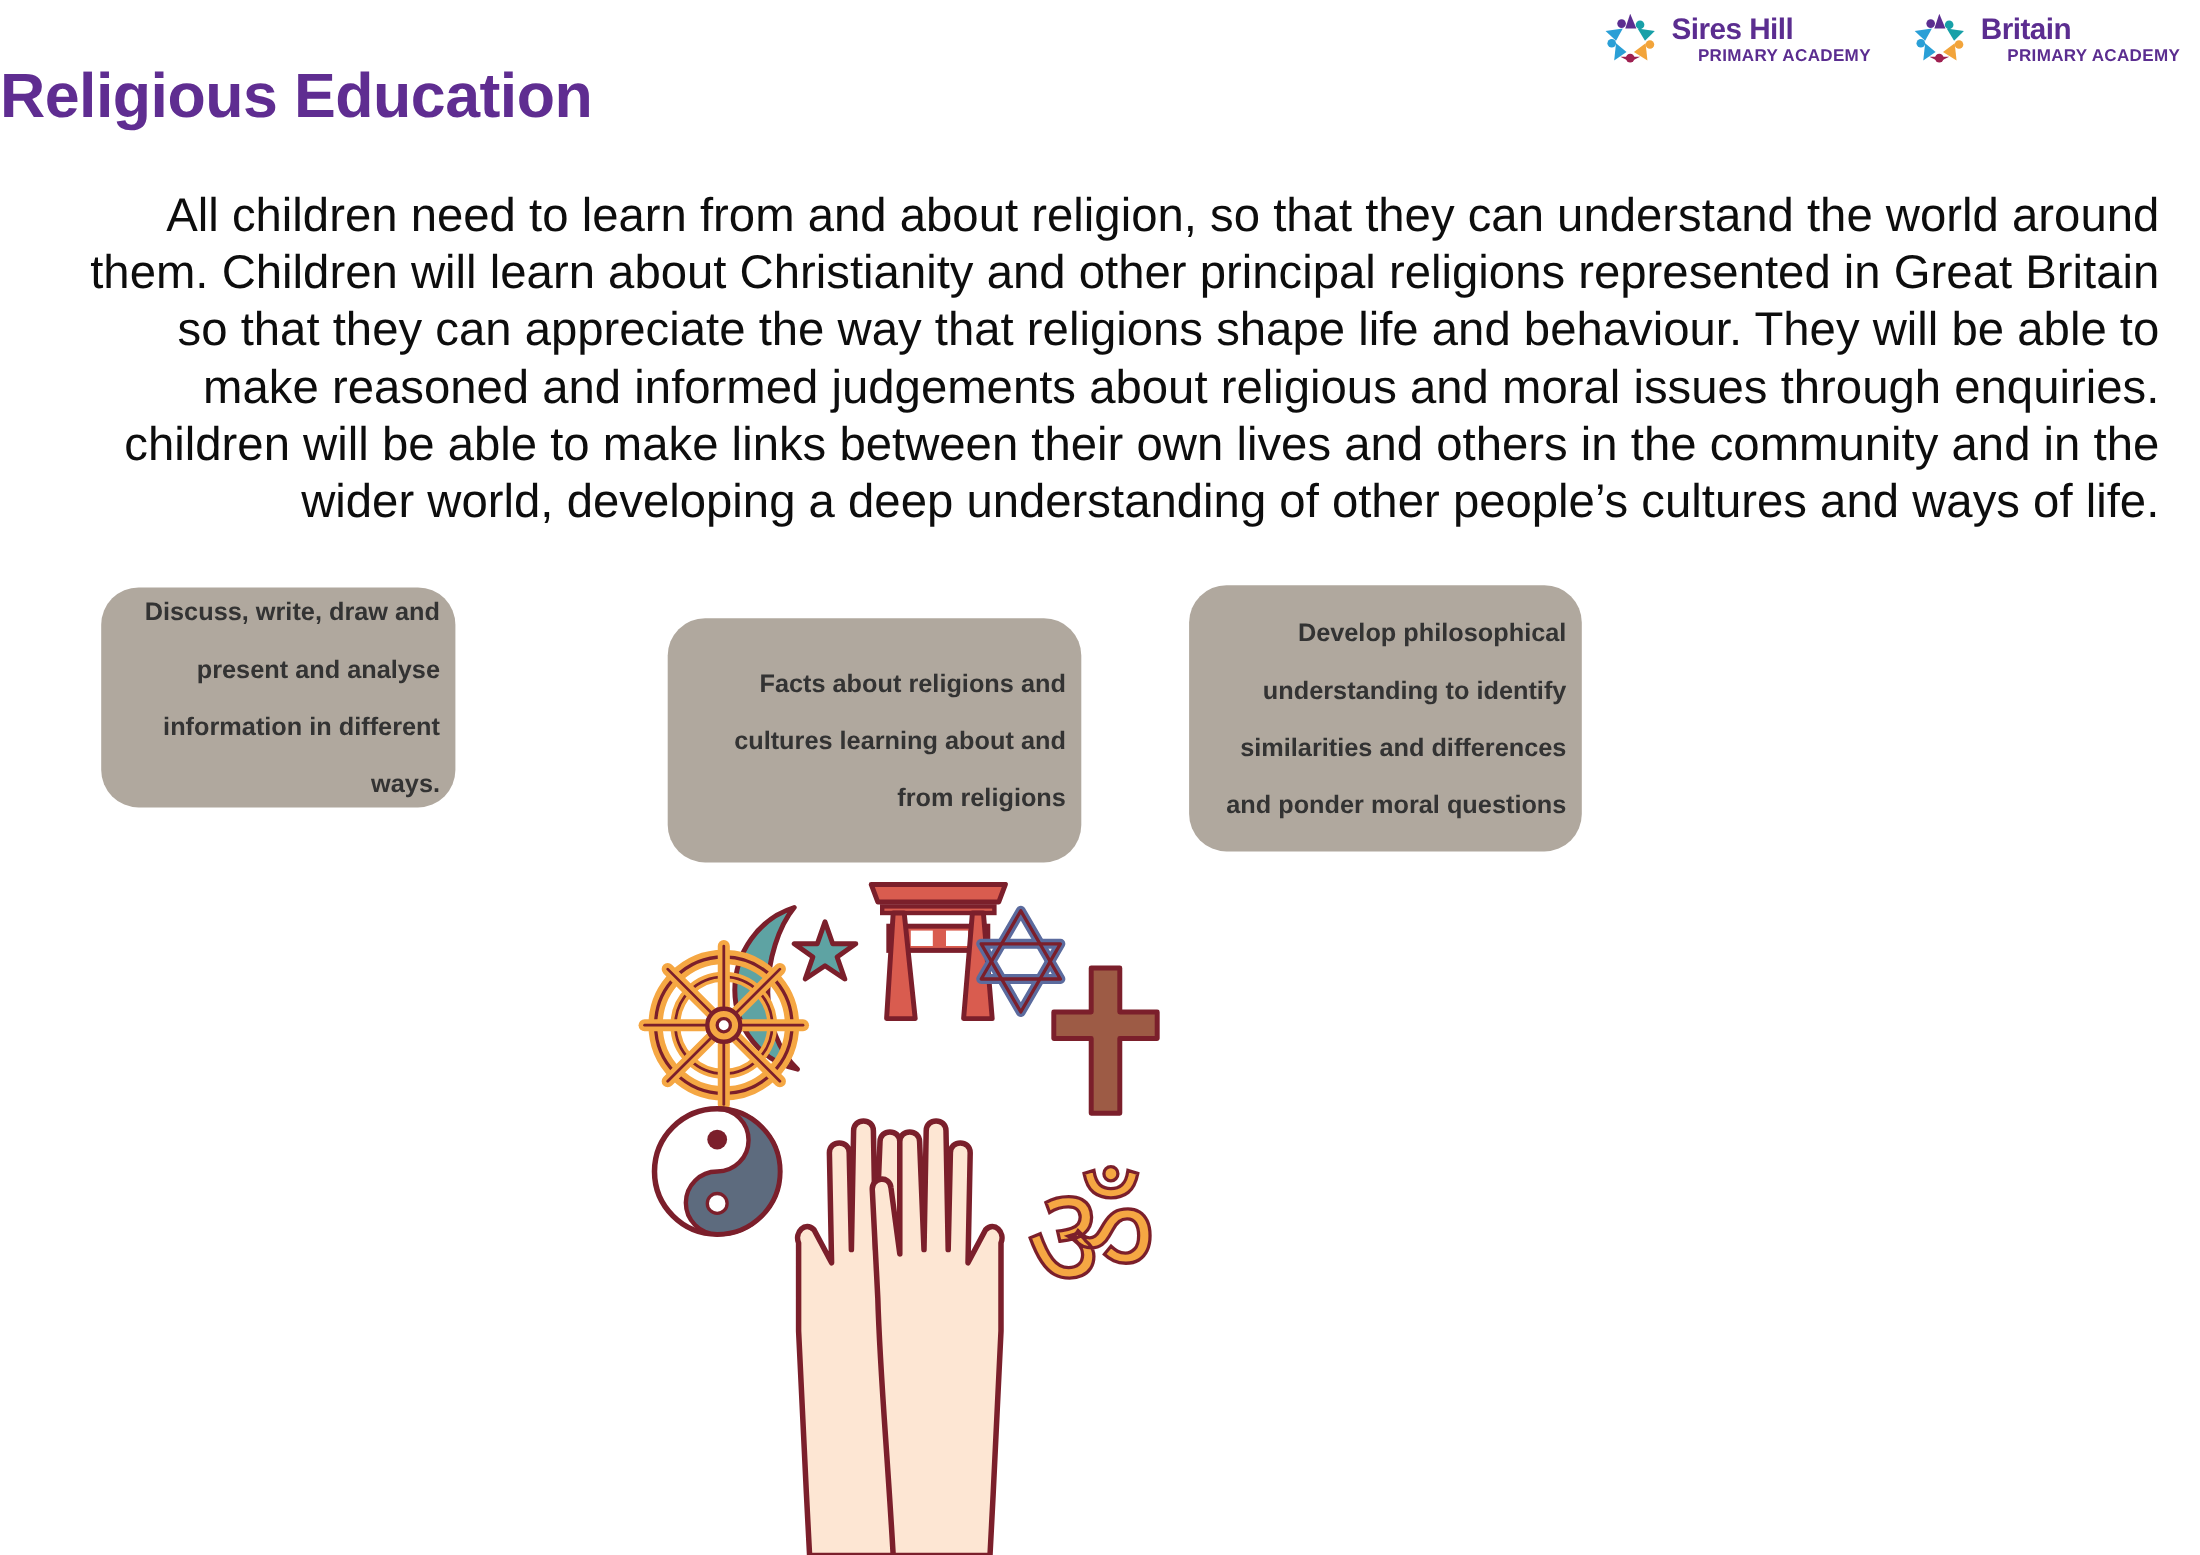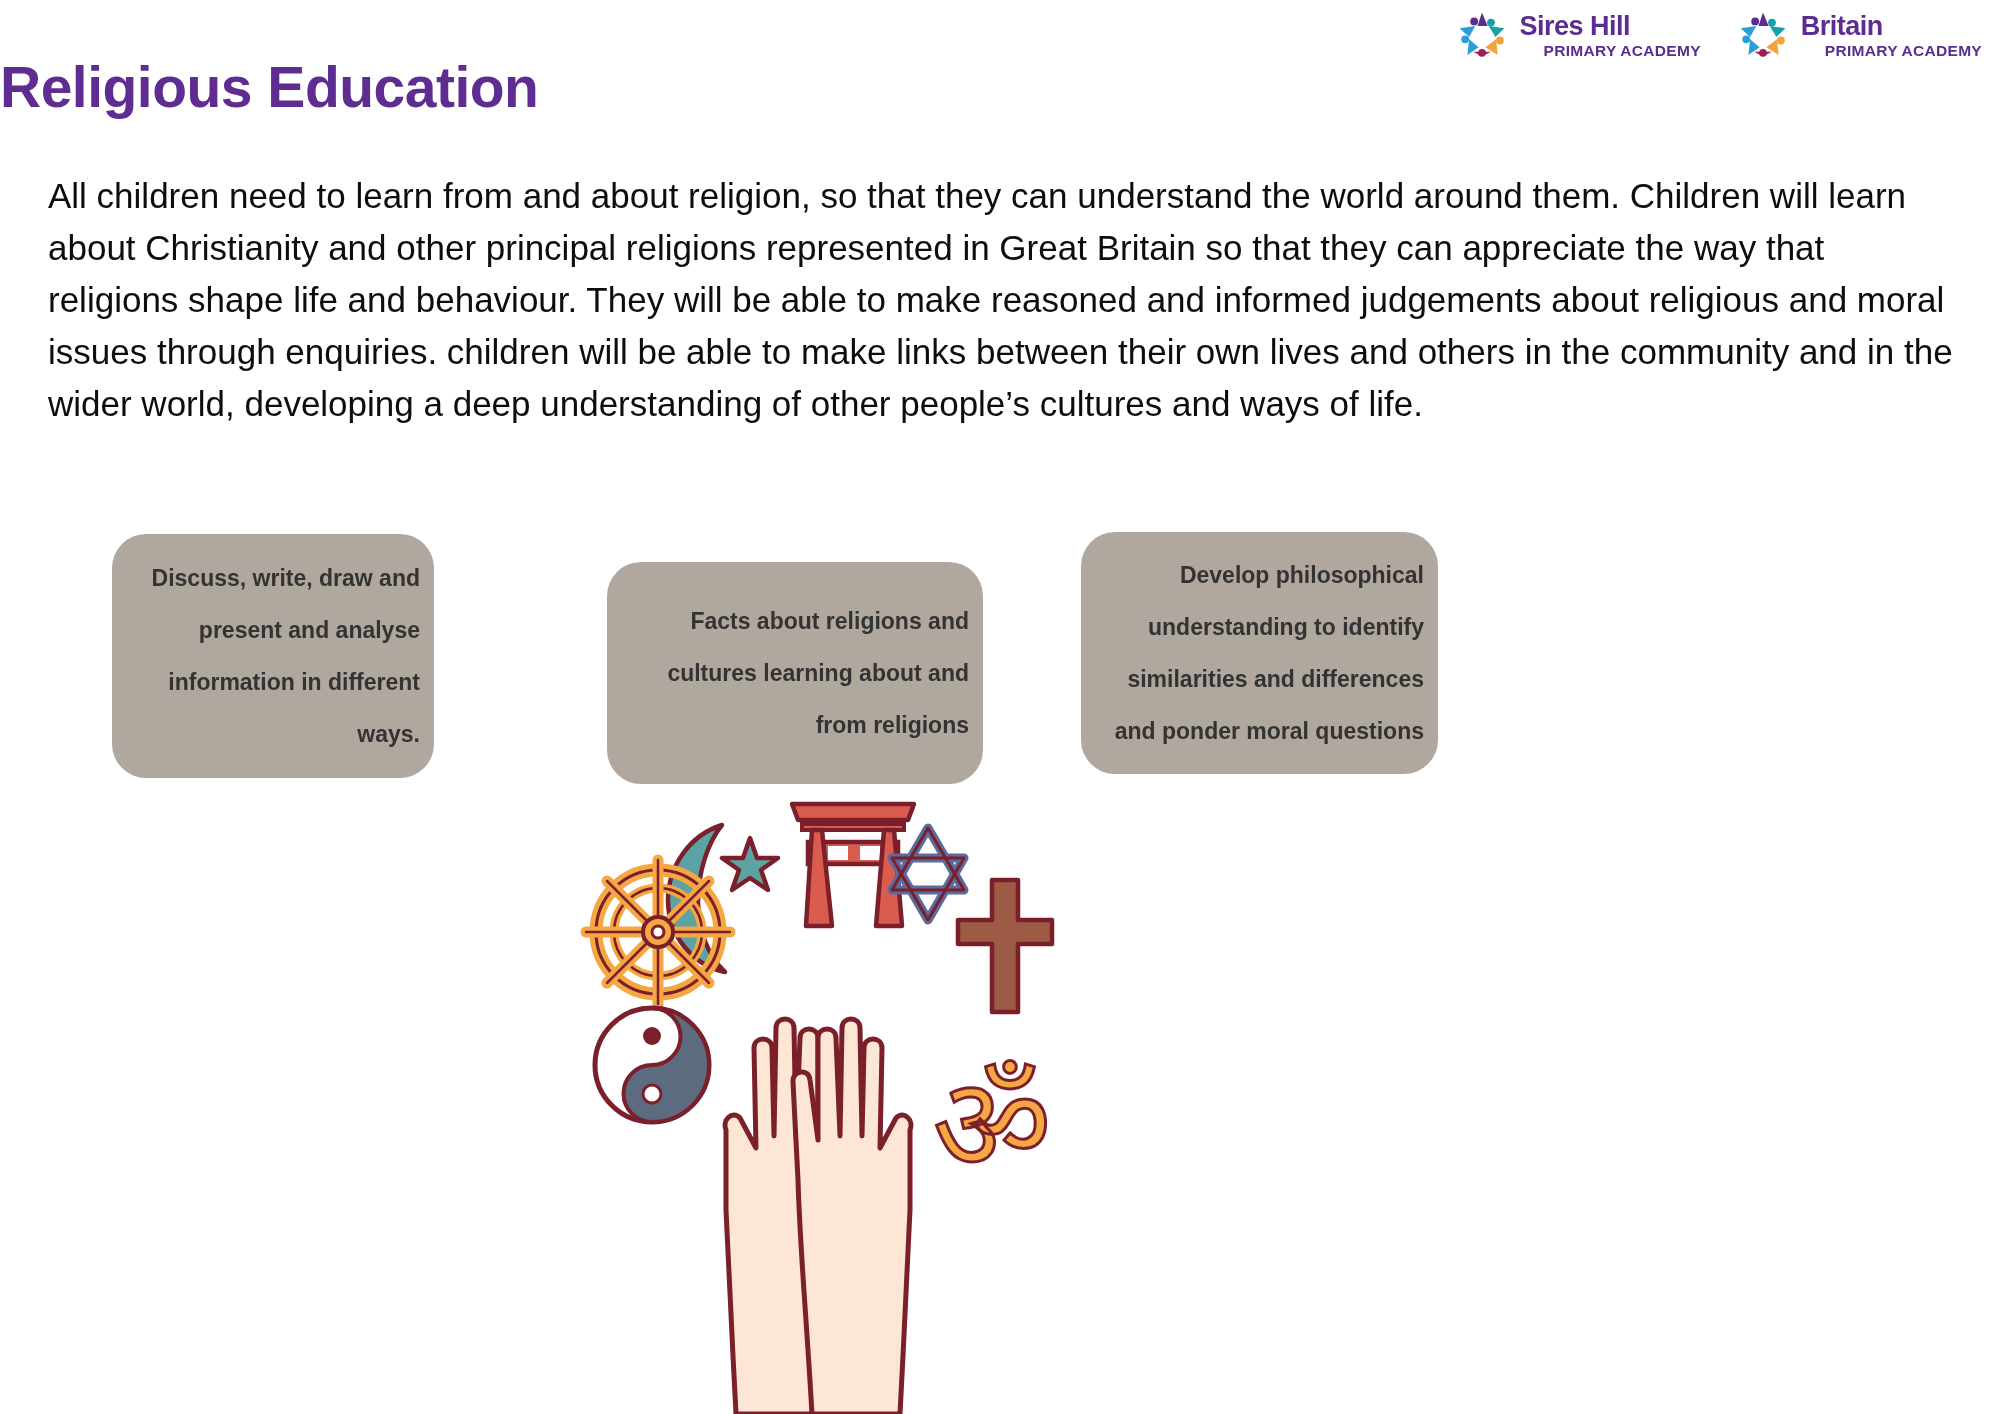--- a/index.html
+++ b/index.html
@@ -19,39 +19,39 @@
   .logo-name{font-size:27px;font-weight:bold;color:#5b2d90;letter-spacing:-0.5px;}
   .logo-sub{font-size:15.5px;font-weight:bold;color:#5b2d90;letter-spacing:0.3px;margin-top:3px;padding-left:24px;}
   
   #page-title{
     position:absolute;top:54px;left:0;width:2000px;text-align:left;
     font-size:57px;font-weight:bold;color:#5f2d91;letter-spacing:-0.5px;
   }
   
   #intro{
     position:absolute;top:170px;left:48px;width:1915px;
-    font-size:35px;line-height:52px;color:#0d0d0d;
-    text-align:left;
+    font-size:43px;line-height:52px;color:#0d0d0d;
+    text-align:right;
   }
   
   .col-heading{
     position:absolute;text-align:center;font-size:33px;font-weight:bold;
     line-height:53px;color:#000;
   }
   #heading-practical{left:132px;top:543px;width:242px;}
   #heading-substantive{left:640px;top:552px;width:250px;}
   #heading-disciplinary{left:1110px;top:548px;width:268px;}
   
   .grey-box{
     position:absolute;background:#b0a89e;border-radius:34px;
     display:flex;align-items:center;justify-content:center;
     text-align:right;font-size:23px;font-weight:bold;line-height:52px;
     color:#333333;padding:0 14px;box-sizing:border-box;
   }
-  #box-practical{left:92px;top:534px;width:322px;height:244px;margin-left:20px;}
+  #box-practical{left:92px;top:534px;width:322px;height:200px;}
   #box-substantive{left:607px;top:562px;width:376px;height:222px;}
   #box-disciplinary{left:1081px;top:532px;width:357px;height:242px;}
   
   #symbols{position:absolute;left:540px;top:780px;width:560px;height:634px;}
 </style>
 </head>
 <body>
 
 <div id="logo-bar">
 

